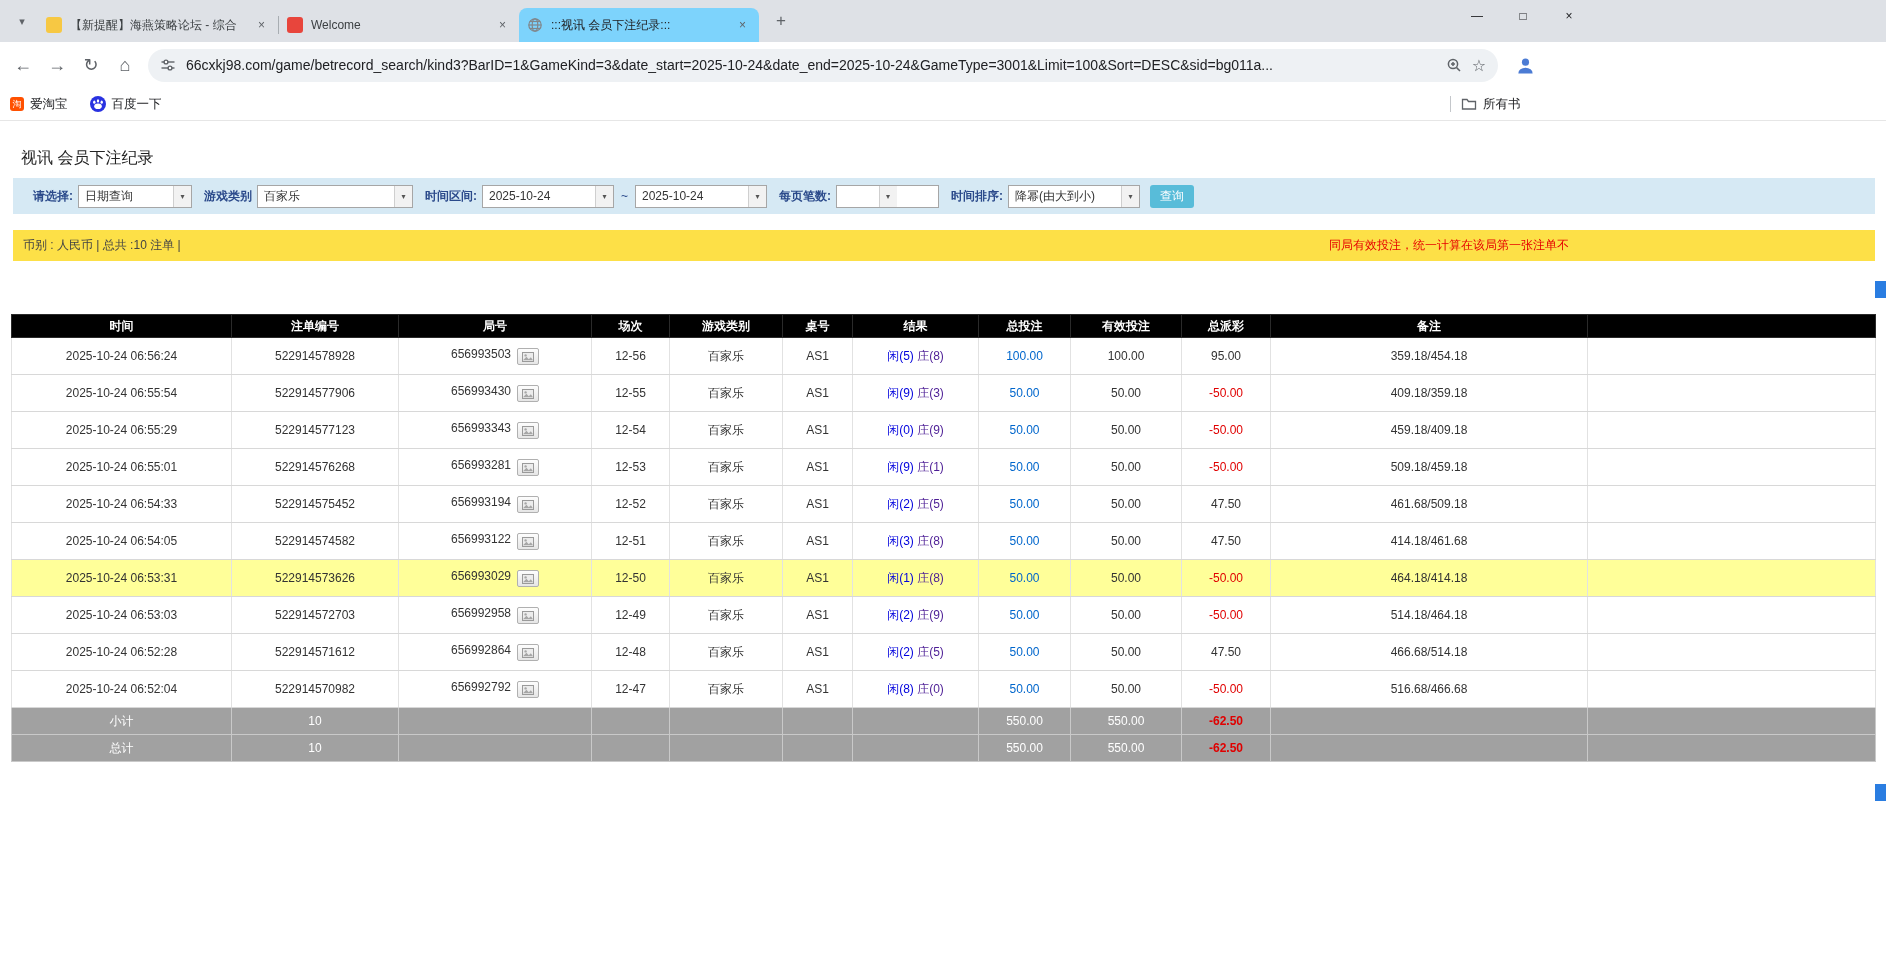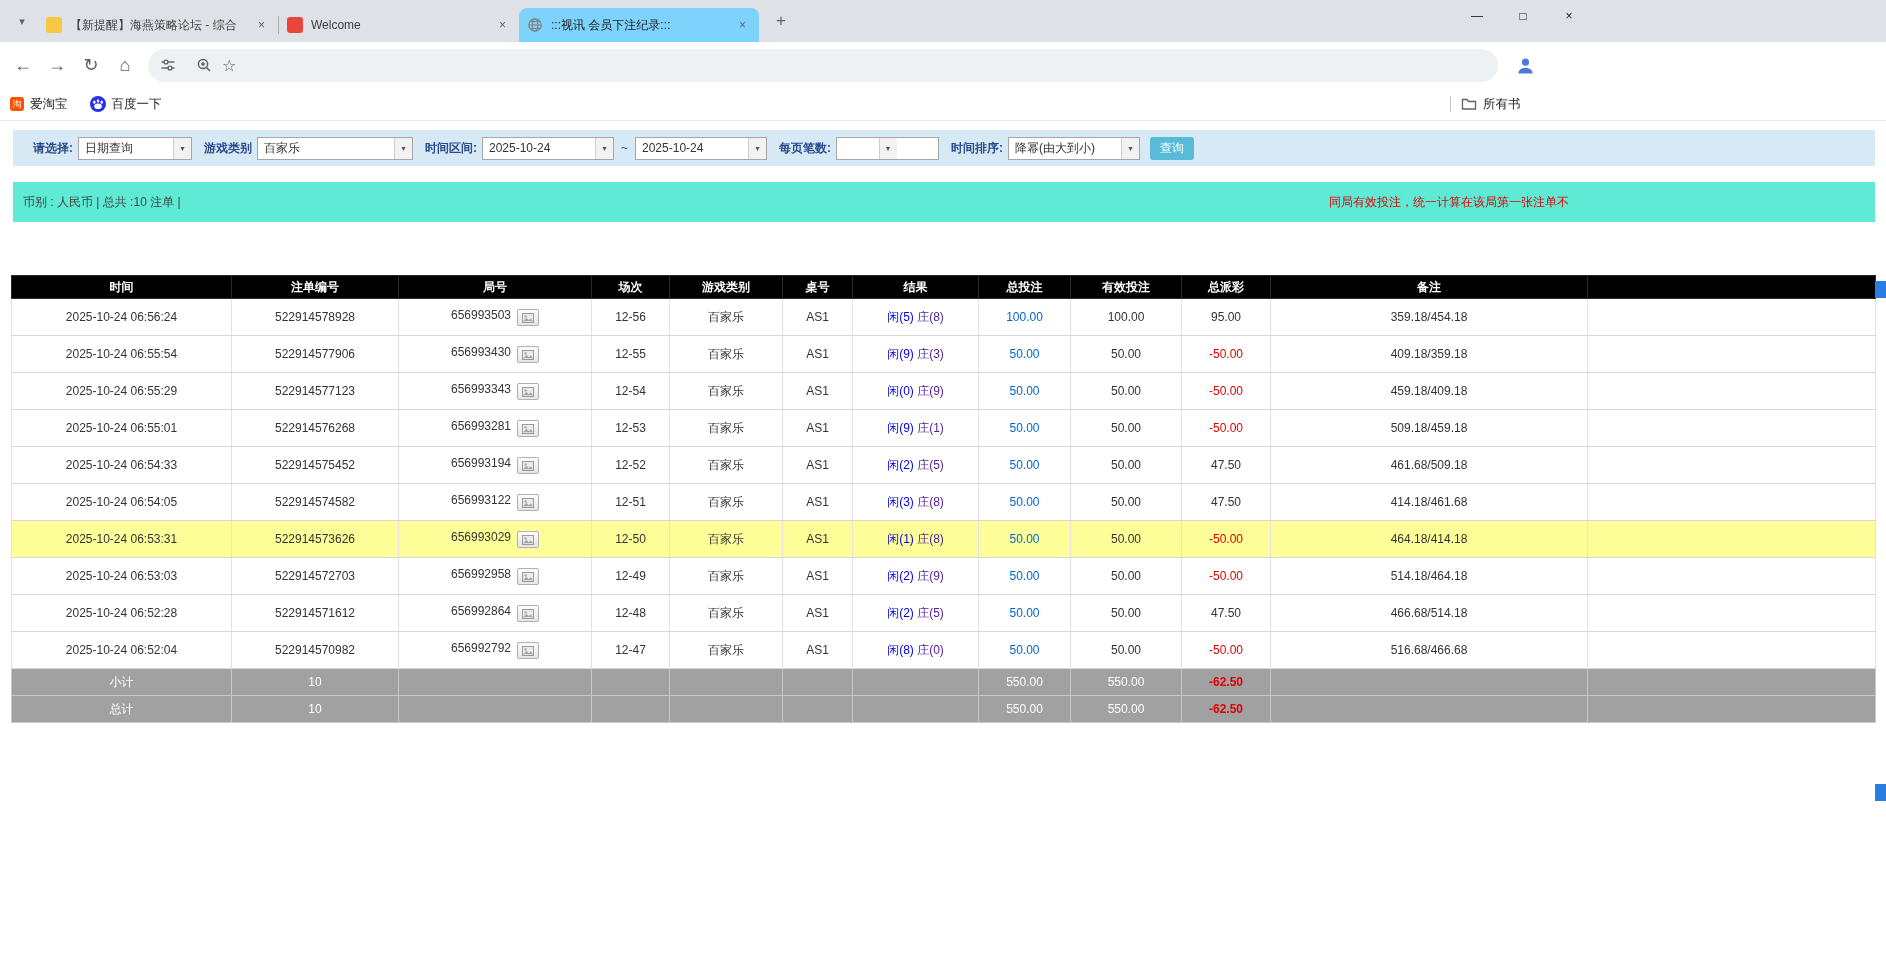--- a/index.html
+++ b/index.html
@@ -46,21 +46,21 @@
   .filter-bar { margin: 9px 0 0 13px; width: 1862px; height: 36px; background: #d6e9f4; display: flex; align-items: center; padding: 0 20px; font-size: 12px; }
   .flabel { color: #2b4a8b; font-weight: bold; margin-right: 5px; white-space: nowrap; }
   .flabel.ml { margin-left: 12px; }
   .dd { background: #fff; border: 1px solid #a6a6a6; height: 23px; display: flex; align-items: center; font-size: 12px; color: #333; flex: none; }
   .dd-text { flex: 1; padding: 0 6px; white-space: nowrap; overflow: hidden; }
   .dd-arrow { width: 18px; height: 100%; background: #f2f2f2; border-left: 1px solid #cfcfcf; display: flex; align-items: center; justify-content: center; font-size: 8px; color: #555; }
   .w114 { width: 114px; } .w156 { width: 156px; } .w132 { width: 132px; } .w80 { width: 103px; flex-direction: column; }
   .tilde { margin: 0 7px; color: #2b4a8b; }
   .search-btn { margin-left: 10px; background: #58bcd9; color: #fff; border: none; font-size: 12px; height: 23px; padding: 0 10px; border-radius: 3px; cursor: pointer; font-family: inherit; }
 
-  .info-bar { margin: 16px 0 0 13px; width: 1862px; height: 40px; background: #5eead4; position: relative; display: flex; align-items: center; font-size: 12px; color: #444; padding: 0 10px; }
+  .info-bar { margin: 16px 0 0 13px; width: 1862px; height: 31px; background: #fde047; position: relative; display: flex; align-items: center; font-size: 12px; color: #444; padding: 0 10px; }
   .info-notice { position: absolute; right: 306px; color: #e60000; white-space: nowrap; }
 
   table.bet { border-collapse: collapse; table-layout: fixed; width: 1864px; margin: 53px 0 0 11px; font-size: 12px; }
   .bet th { background: #000; color: #fff; font-weight: bold; height: 23px; border: 1px solid #2a2a2a; font-size: 12px; padding: 0; }
   .bet td { height: 37px; text-align: center; border: 1px solid #e2e2e2; border-bottom: 1px solid #d8d8d8; color: #333; background: #fff; padding: 0; }
   .bet tr.highlight td { background: #ffff99; }
   .res-p { color: #0000dd; }
   .res-b { color: #4c1d95; }
   td.link-blue { color: #0066cc; cursor: pointer; }
   td.neg { color: #e00000; }
@@ -129,20 +129,21 @@
     <div class="nav-btn">⌂</div>
     <div class="urlbar">
       <span class="site-icon">
         <svg width="16" height="16" viewBox="0 0 16 16" fill="none" stroke="#5f6368" stroke-width="1.4">
           <line x1="1.5" y1="5" x2="14.5" y2="5"></line>
             <circle cx="6" cy="5" r="1.9" fill="#fff"></circle>
           <line x1="1.5" y1="11" x2="14.5" y2="11"></line>
             <circle cx="10" cy="11" r="1.9" fill="#fff"></circle>
         </svg>
       </span>
+      <span class="url-text">66cxkj98.com/game/betrecord_search/kind3?BarID=1&amp;GameKind=3&amp;date_start=2025-10-24&amp;date_end=2025-10-24&amp;GameType=3001&amp;Limit=100&amp;Sort=DESC&amp;sid=bg011a...</span>
       <span class="zoom-ic">
         <svg width="16" height="16" viewBox="0 0 16 16" fill="none" stroke="#5f6368" stroke-width="1.5">
           <circle cx="7" cy="7" r="4.6"></circle>
             <line x1="10.6" y1="10.6" x2="14" y2="14"></line>
           <line x1="5" y1="7" x2="9" y2="7"></line>
             <line x1="7" y1="5" x2="7" y2="9"></line>
         </svg>
       </span>
       <span class="star-ic">☆</span>
     </div>
@@ -179,20 +180,21 @@
         <svg width="16" height="14" viewBox="0 0 16 14" fill="none" stroke="#5f6368" stroke-width="1.3">
           <path d="M1.5 2.5 h4.5 l1.5 2 h7 v7.5 h-13 z"></path>
         </svg>
       </span>
       <span class="bm-all">所有书</span>
     </div>
   </div>
 </div>
 
 <div class="page">
+  <div class="page-title">视讯 会员下注纪录</div>
 
   <div class="filter-bar">
     <span class="flabel">请选择:</span>
     <div class="dd w114">
       <span class="dd-text">日期查询</span>
       <span class="dd-arrow">▾</span>
     </div>
     <span class="flabel ml">游戏类别</span>
     <div class="dd w156">
       <span class="dd-text">百家乐</span>

